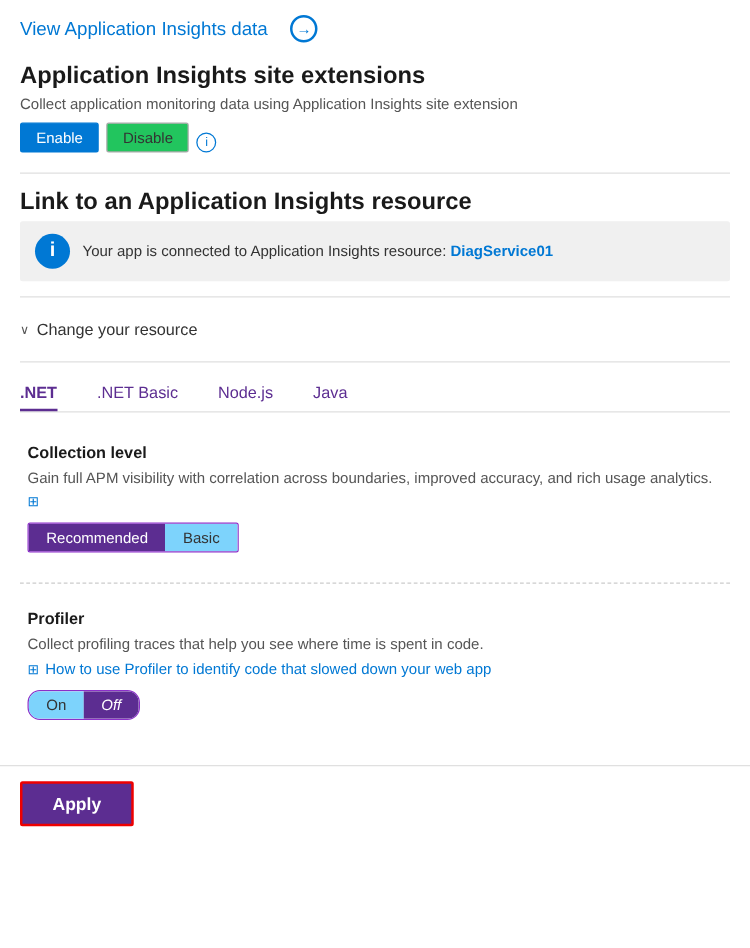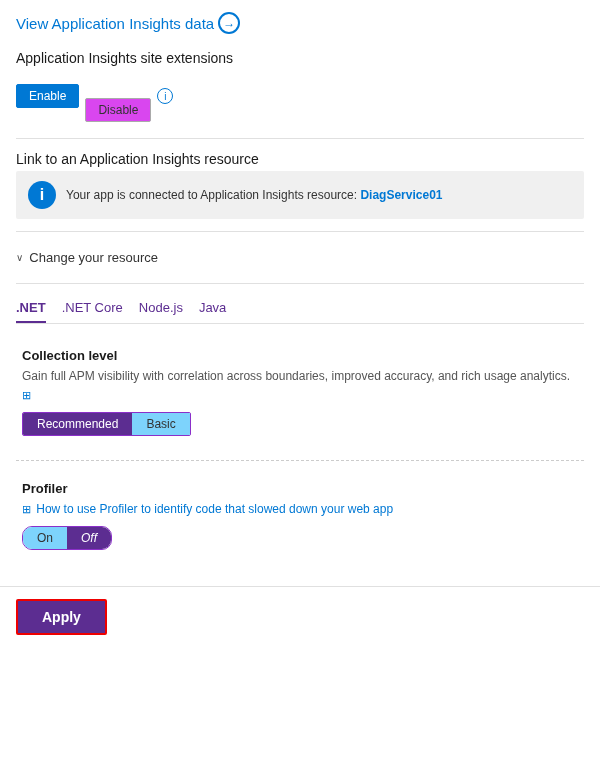--- a/index.html
+++ b/index.html
@@ -11,74 +11,73 @@
       width: 600px;
       min-height: 758px;
     }
     .container {
       padding: 12px 16px;
       max-width: 600px;
     }
     .view-insights-link {
       display: flex;
       align-items: center;
-      gap: 4px;
+      gap: 18px;
       color: #0078d4;
       font-size: 15px;
       font-weight: 400;
       text-decoration: none;
       margin-bottom: 16px;
       cursor: pointer;
     }
     .arrow-circle {
       width: 22px;
       height: 22px;
       border-radius: 50%;
       border: 2px solid #0078d4;
       display: flex;
       align-items: center;
       justify-content: center;
       font-size: 12px;
       color: #0078d4;
     }
     .section-title {
-      font-size: 14px;
-      font-weight: 400;
+      font-size: 19px;
+      font-weight: 700;
       color: #1a1a1a;
       margin-bottom: 4px;
     }
     .section-desc {
       font-size: 12px;
       color: #555;
       margin-bottom: 8px;
     }
     .btn-row {
       display: flex;
-      align-items: center;
+      align-items: flex-end;
       gap: 6px;
       margin-bottom: 16px;
     }
     .btn-enable {
       background: #0078d4;
       color: #fff;
       border: 1px solid #0078d4;
       padding: 4px 12px;
       font-size: 12px;
       cursor: pointer;
       border-radius: 2px;
     }
     .btn-disable {
-      background: #d946ef;
+      background: #22c55e;
       color: #333;
       border: 1px solid #aaa;
       padding: 4px 12px;
       font-size: 12px;
       cursor: pointer;
       border-radius: 2px;
-      margin-top: 28px;
     }
     .info-icon-circle {
       width: 16px;
       height: 16px;
       border-radius: 50%;
       border: 1px solid #0078d4;
       color: #0078d4;
       font-size: 10px;
       display: flex;
       align-items: center;
@@ -129,21 +128,21 @@
       font-size: 13px;
       color: #333;
       padding: 6px 0;
     }
     .chevron {
       font-size: 10px;
       color: #555;
     }
     .tabs-row {
       display: flex;
-      gap: 16px;
+      gap: 32px;
       border-bottom: 1px solid #e0e0e0;
       margin-bottom: 14px;
       margin-top: 8px;
     }
     .tab {
       font-size: 13px;
       padding: 4px 0 6px;
       cursor: pointer;
       color: #5c2d91;
       border-bottom: 2px solid transparent;
@@ -239,20 +238,21 @@
 
 <div class="container">
 
   <a class="view-insights-link">
     <span>View Application Insights data</span>
     <span class="arrow-circle">→</span>
   </a>
 
   <div>
     <div class="section-title">Application Insights site extensions</div>
+    <div class="section-desc">Collect application monitoring data using Application Insights site extension</div>
     <div class="btn-row">
       <button class="btn-enable">Enable</button>
       <button class="btn-disable">Disable</button>
       <span class="info-icon-circle">i</span>
     </div>
   </div>
 
   <hr class="divider">
 
   <div>
@@ -272,41 +272,42 @@
     <span class="chevron">∨</span>
     <span>Change your resource</span>
   </div>
 
   <hr class="divider">
 
   <div>
 
     <div class="tabs-row">
       <a class="tab active">.NET</a>
-      <a class="tab">.NET Core</a>
+      <a class="tab">.NET Basic</a>
       <a class="tab">Node.js</a>
       <a class="tab">Java</a>
     </div>
 
     <div class="sub-section">
       <div class="sub-section-title">Collection level</div>
       <div class="sub-section-desc">Gain full APM visibility with correlation across boundaries, improved accuracy, and rich usage analytics.</div>
       <a class="link-with-icon">
         <span class="link-icon">⊞</span>
       </a>
       <div class="toggle-group">
         <button class="toggle-btn active-purple">Recommended</button>
         <button class="toggle-btn">Basic</button>
       </div>
     </div>
 
     <hr class="sub-divider">
 
     <div class="sub-section">
       <div class="sub-section-title">Profiler</div>
+      <div class="sub-section-desc">Collect profiling traces that help you see where time is spent in code.</div>
       <a class="link-with-icon">
         <span class="link-icon">⊞</span>
         <span>How to use Profiler to identify code that slowed down your web app</span>
       </a>
       <div class="profiler-toggle-group">
         <button class="toggle-btn">On</button>
         <button class="toggle-btn active-off">Off</button>
       </div>
     </div>
 

